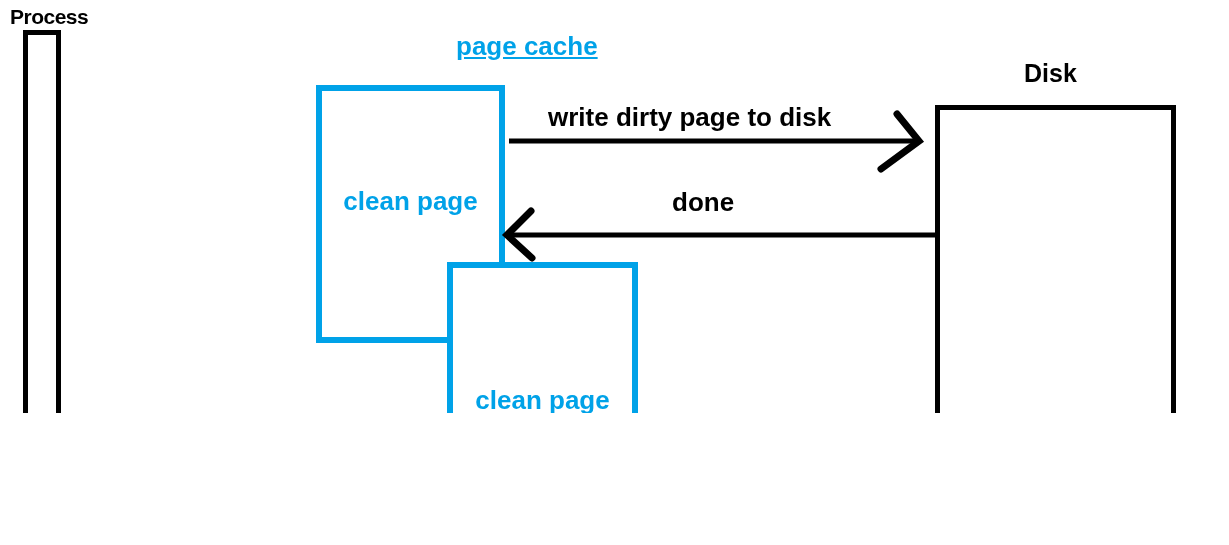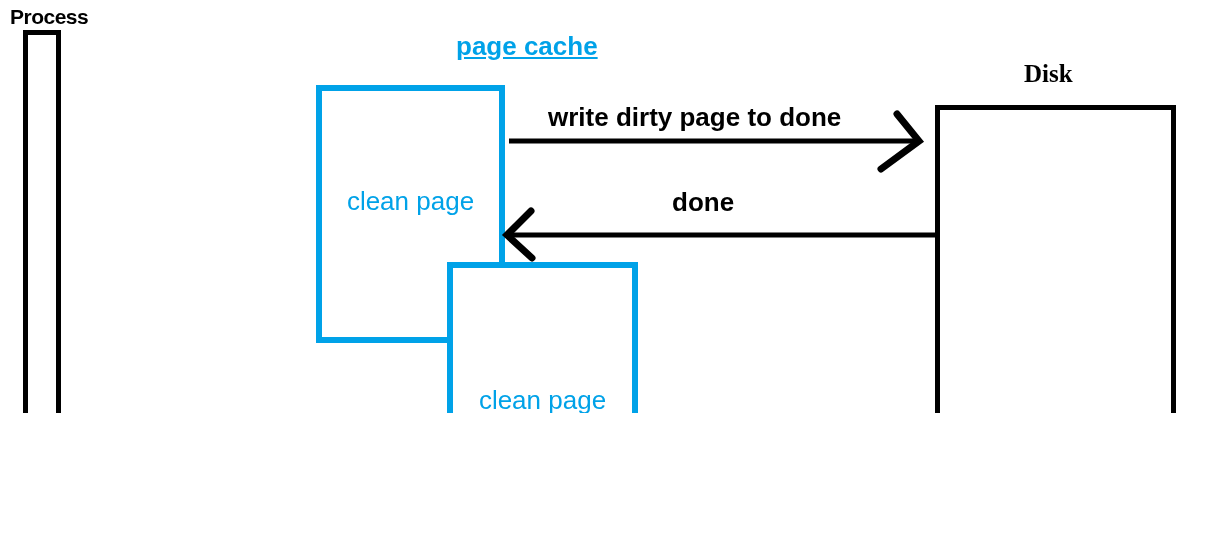--- a/index.html
+++ b/index.html
@@ -41,32 +41,32 @@
 
   .page-box {
     position: absolute;
     border: 6px solid var(--accent);
     background: var(--background);
   }
   .page-box .page-label {
     position: absolute;
     left: 0; width: 100%;
     text-align: center;
-    font-weight: normal;
+    font-weight: bold;
     font-size: 26px;
     line-height: 1;
     color: var(--accent);
     white-space: nowrap;
   }
   .box1 { left: 316px; top: 85px;  width: 189px; height: 258px; z-index: 1; }
   .box1 .page-label { top: 97px; }
   .box2 { left: 447px; top: 262px; width: 191px; height: 263px; z-index: 2; }
   .box2 .page-label { top: 119px; }
 
-  .disk-label { left: 1024px; top: 61px; font-size: 25px; font-family: Liberation Serif, serif; }
+  .disk-label { left: 1024px; top: 61px; font-size: 25px; }
   .disk-rect {
     position: absolute;
     left: 935px; top: 105px;
     width: 241px; height: 383px;
     border: 5px solid var(--ink);
     background: var(--background);
     z-index: 1;
   }
 
   .write-arrow-label { left: 548px; top: 104px; font-size: 26px; z-index: 4; }
@@ -98,21 +98,21 @@
   </div>
 
   <div class="page-box box2">
     <div class="page-label">clean page</div>
   </div>
 
   <div class="label disk-label">Disk</div>
 
   <div class="disk-rect"></div>
 
-  <div class="label write-arrow-label">write dirty page to done</div>
+  <div class="label write-arrow-label">write dirty page to disk</div>
 
   <div class="label done-arrow-label">done</div>
 
   <svg class="arrows-layer" viewBox="0 0 1229 545" xmlns="http://www.w3.org/2000/svg">
     <g>
       <line class="shaft" x1="509" y1="141" x2="916" y2="141" stroke="#000000"></line>
       <path class="head" d="M 897,114 L 919,141 L 881,169" stroke="#000000"></path>
     </g>
     <g>
       <line class="shaft" x1="938" y1="235" x2="512" y2="235" stroke="#000000"></line>

